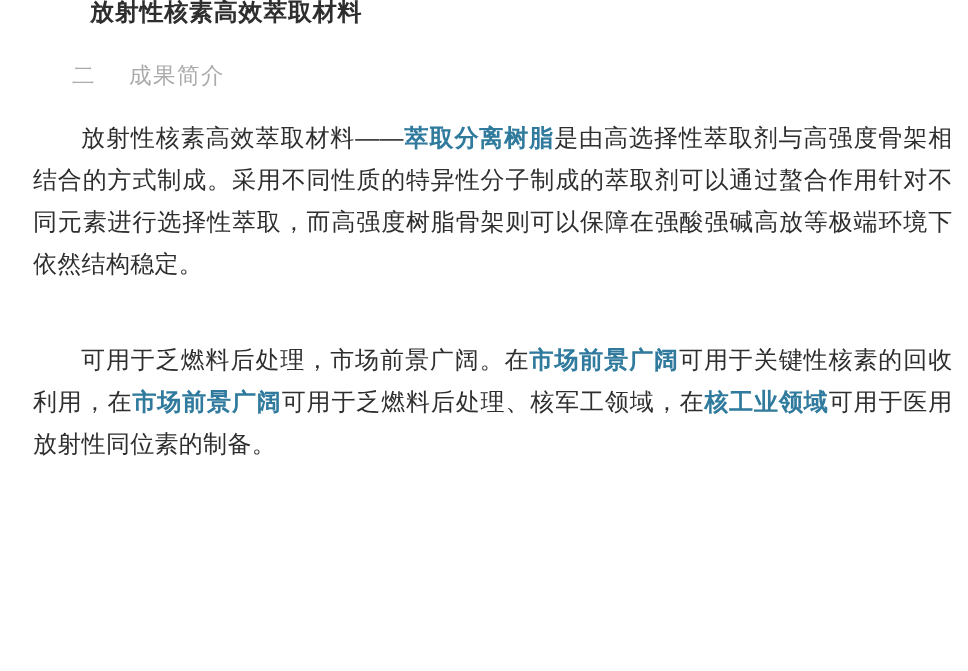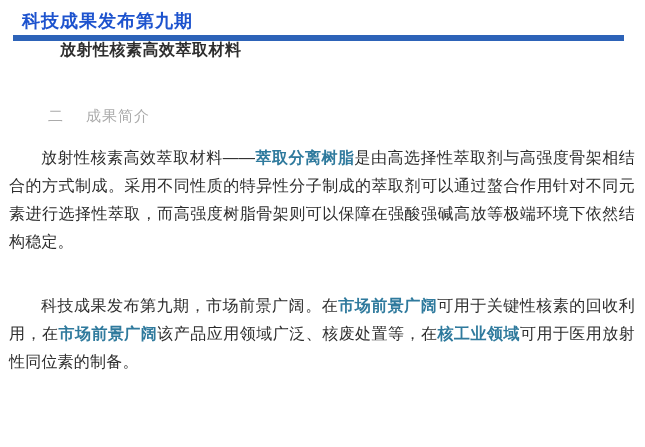--- a/index.html
+++ b/index.html
@@ -35,62 +35,58 @@
   }
   .section-label {
     margin: 0;
     padding-left: 48px;
     font-size: 15px;
     line-height: 16px;
     color: var(--label-gray, #ABABAB);
     letter-spacing: 1px;
   }
   .section-label-1 { margin-top: 30px; }
-  .section-label-2 { margin-top: 50px; }
+  .section-label-2 { margin-top: 26px; }
   .section-index {
     display: inline-block;
     margin-right: 22px;
   }
   .result-title {
     padding-left: 60px;
     font-size: 16px;
     font-weight: bold;
     line-height: 17px;
     color: var(--body-dark, #2E2E2E);
     letter-spacing: 0.5px;
   }
   .body-para {
-    margin: 0 10px 36px 9px;
+    margin: 0 10px 36px 22px;
     text-indent: 2em;
     font-size: 16px;
     line-height: 28px;
     text-align: justify;
     color: var(--body-dark, #2E2E2E);
     letter-spacing: 0.2px;
   }
   .body-para.first { margin-top: 20px; }
   .body-para .accent {
     color: var(--accent-teal, #2F7A9D);
     font-weight: bold;
   }
 </style>
 </head>
 <body>
 
 <div class="page">
 
-  <header class="doc-header">
-    <h1 class="doc-title">科技成果发布第九期</h1>
-    <div class="title-bar"></div>
-  </header>
 
 
   <div class="result-title">放射性核素高效萃取材料</div>
 
   <div class="section-label section-label-2">
     <span class="section-index">二</span><span>成果简介</span>
   </div>
 
   <p class="body-para first"><span>放射性核素高效萃取材料——</span><span class="accent">萃取分离树脂</span><span>是由高选择性萃取剂与高强度骨架相结合的方式制成。采用不同性质的特异性分子制成的萃取剂可以通过螯合作用针对不同元素进行选择性萃取，而高强度树脂骨架则可以保障在强酸强碱高放等极端环境下依然结构稳定。</span></p>
 
-  <p class="body-para"><span>科技成果发布第九期，市场前景广阔。在</span><span class="accent">市场前景广阔</span><span>可用于关键性核素的回收利用，在</span><span class="accent">市场前景广阔</span><span>该产品应用领域广泛、核废处置等，在</span><span class="accent">核工业领域</span><span>可用于医用放射性同位素的制备。</span></p>
+  <p class="body-para"><span>可用于乏燃料后处理，市场前景广阔。在</span><span class="accent">市场前景广阔</span><span>可用于关键性核素的回收利用，在</span><span class="accent">市场前景广阔</span><span>可用于乏燃料后处理、核军工领域，在</span><span class="accent">核工业领域</span><span>可用于医用放射性同位素的制备。</span></p>
 
 </div>
 
 </body></html>

